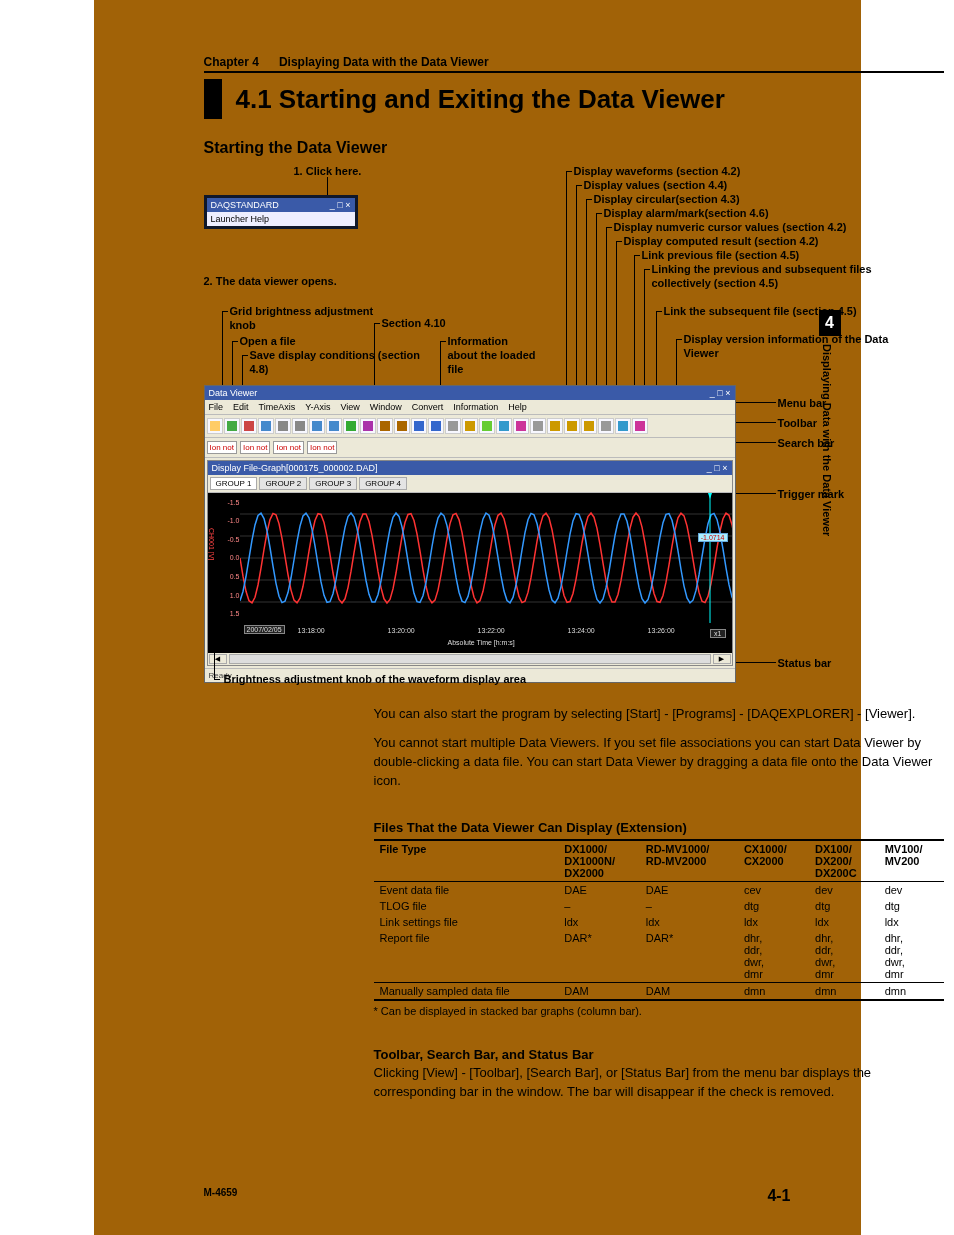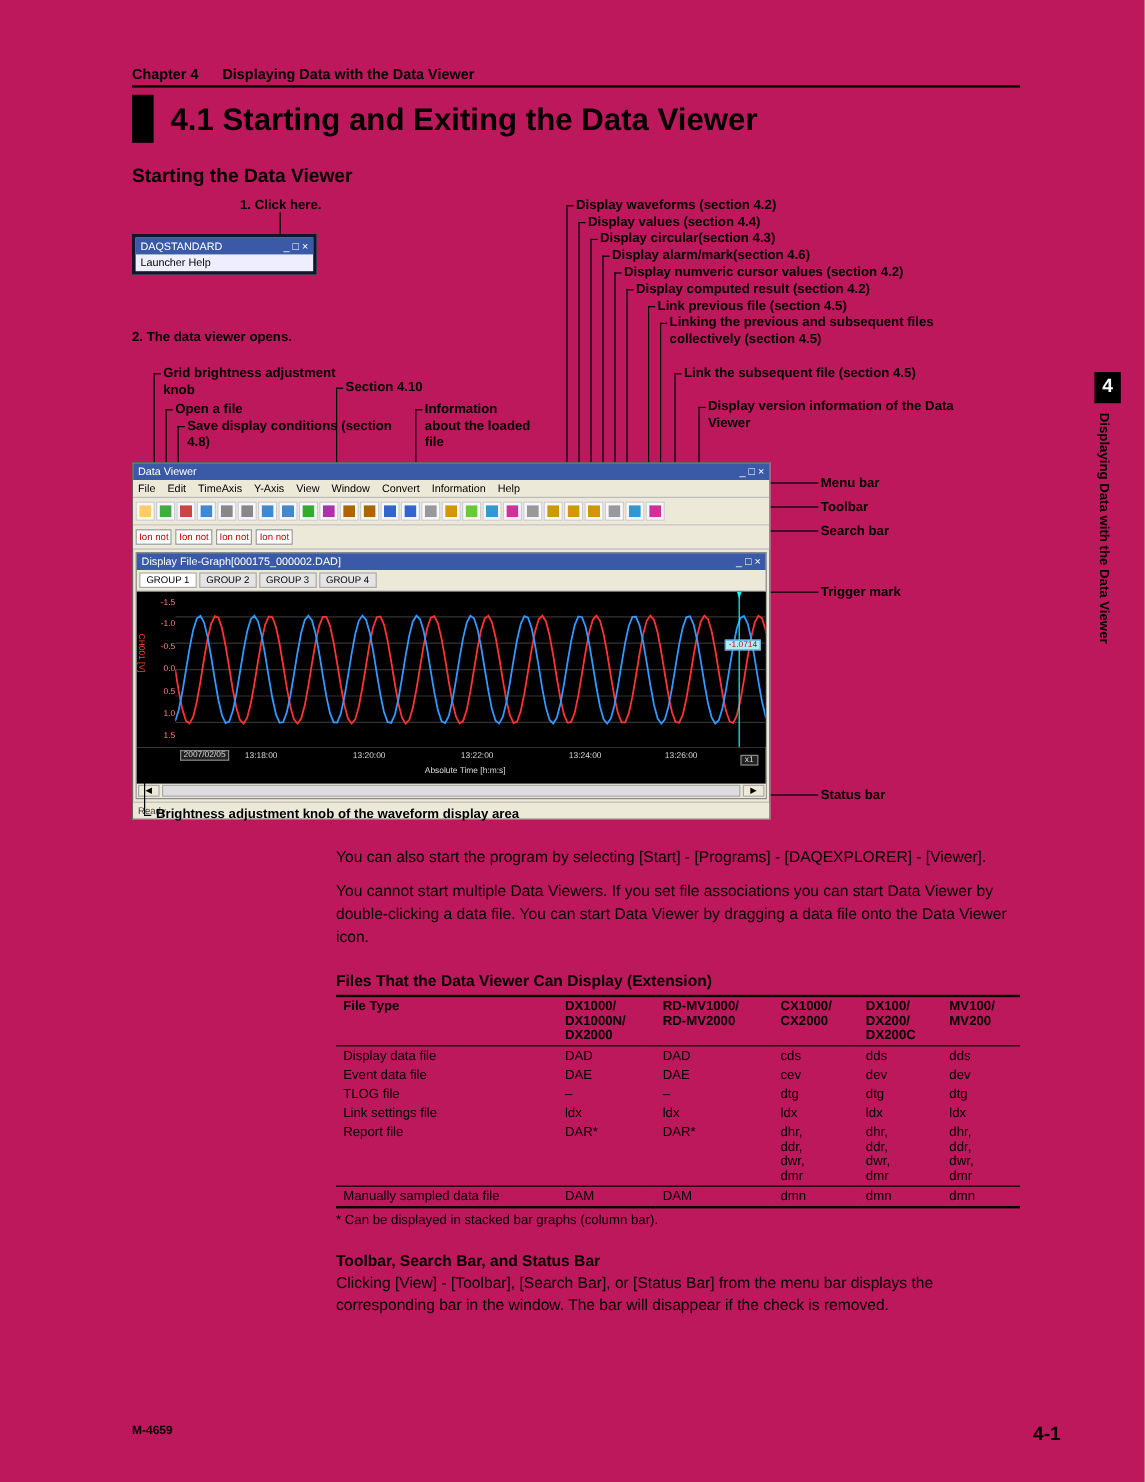--- a/index.html
+++ b/index.html
@@ -1,23 +1,23 @@
 <!DOCTYPE html>
 <html><head>
 <meta charset="utf-8">
 <style>
   html,body{margin:0;padding:0;background:#fff;font-family:Arial,Helvetica,sans-serif;color:#000}
-  .page{width:954px;height:1235px;position:relative;margin:0 auto;background:#be185d}
+  .page{width:767px;height:1235px;position:relative;margin:0 auto;background:#a16207}
   .content{position:absolute;left:110px;top:55px;width:740px}
   .ch-head{font-size:12px;font-weight:bold;border-bottom:2px solid #000;padding-bottom:2px;margin-bottom:6px}
   .title-row{display:flex;align-items:center;margin-top:4px}
   .title-bar{width:18px;height:40px;background:#000;margin-right:14px}
   .h1{font-size:26px;font-weight:bold}
   .h2{font-size:16px;font-weight:bold;margin-top:20px}
-  .h3{font-size:13px;font-weight:bold;margin-top:20px}
+  .h3{font-size:13px;font-weight:bold;margin-top:30px}
   .body{font-size:13px;line-height:1.45;margin-top:10px}
   .indent{margin-left:170px}
   .diagram{position:relative;width:740px;height:530px;margin-top:8px}
   .lbl{position:absolute;font-size:11px;font-weight:bold;line-height:1.25;white-space:nowrap}
   .line{position:absolute;background:#000}
   
   .launcher{position:absolute;left:0;top:30px;width:148px;border:3px solid #0f172a;background:#eef}
   .launcher .tl{background:#3a5aa8;color:#fff;font-size:9px;padding:2px 4px;display:flex;justify-content:space-between}
   .launcher .mn{font-size:9px;padding:2px 4px}
   .launcher .ic{display:flex;justify-content:space-around;padding:4px 2px;background:#e8e8f8}
@@ -378,28 +378,20 @@
           <tr id="exthead">
             <th>File Type</th>
             <th>DX1000/<br>DX1000N/<br>DX2000</th>
             <th>RD-MV1000/<br>RD-MV2000</th>
             <th>CX1000/<br>CX2000</th>
             <th>DX100/<br>DX200/<br>DX200C</th>
             <th>MV100/<br>MV200</th>
           </tr>
         </thead>
       <tbody id="extbody">
-          <tr class="sep">
-            <td>Display data file</td>
-            <td>DAD</td>
-            <td>DAD</td>
-            <td>cds</td>
-            <td>dds</td>
-            <td>dds</td>
-          </tr>
           <tr>
             <td>Event data file</td>
             <td>DAE</td>
             <td>DAE</td>
             <td>cev</td>
             <td>dev</td>
             <td>dev</td>
           </tr>
           <tr>
             <td>TLOG file</td>

